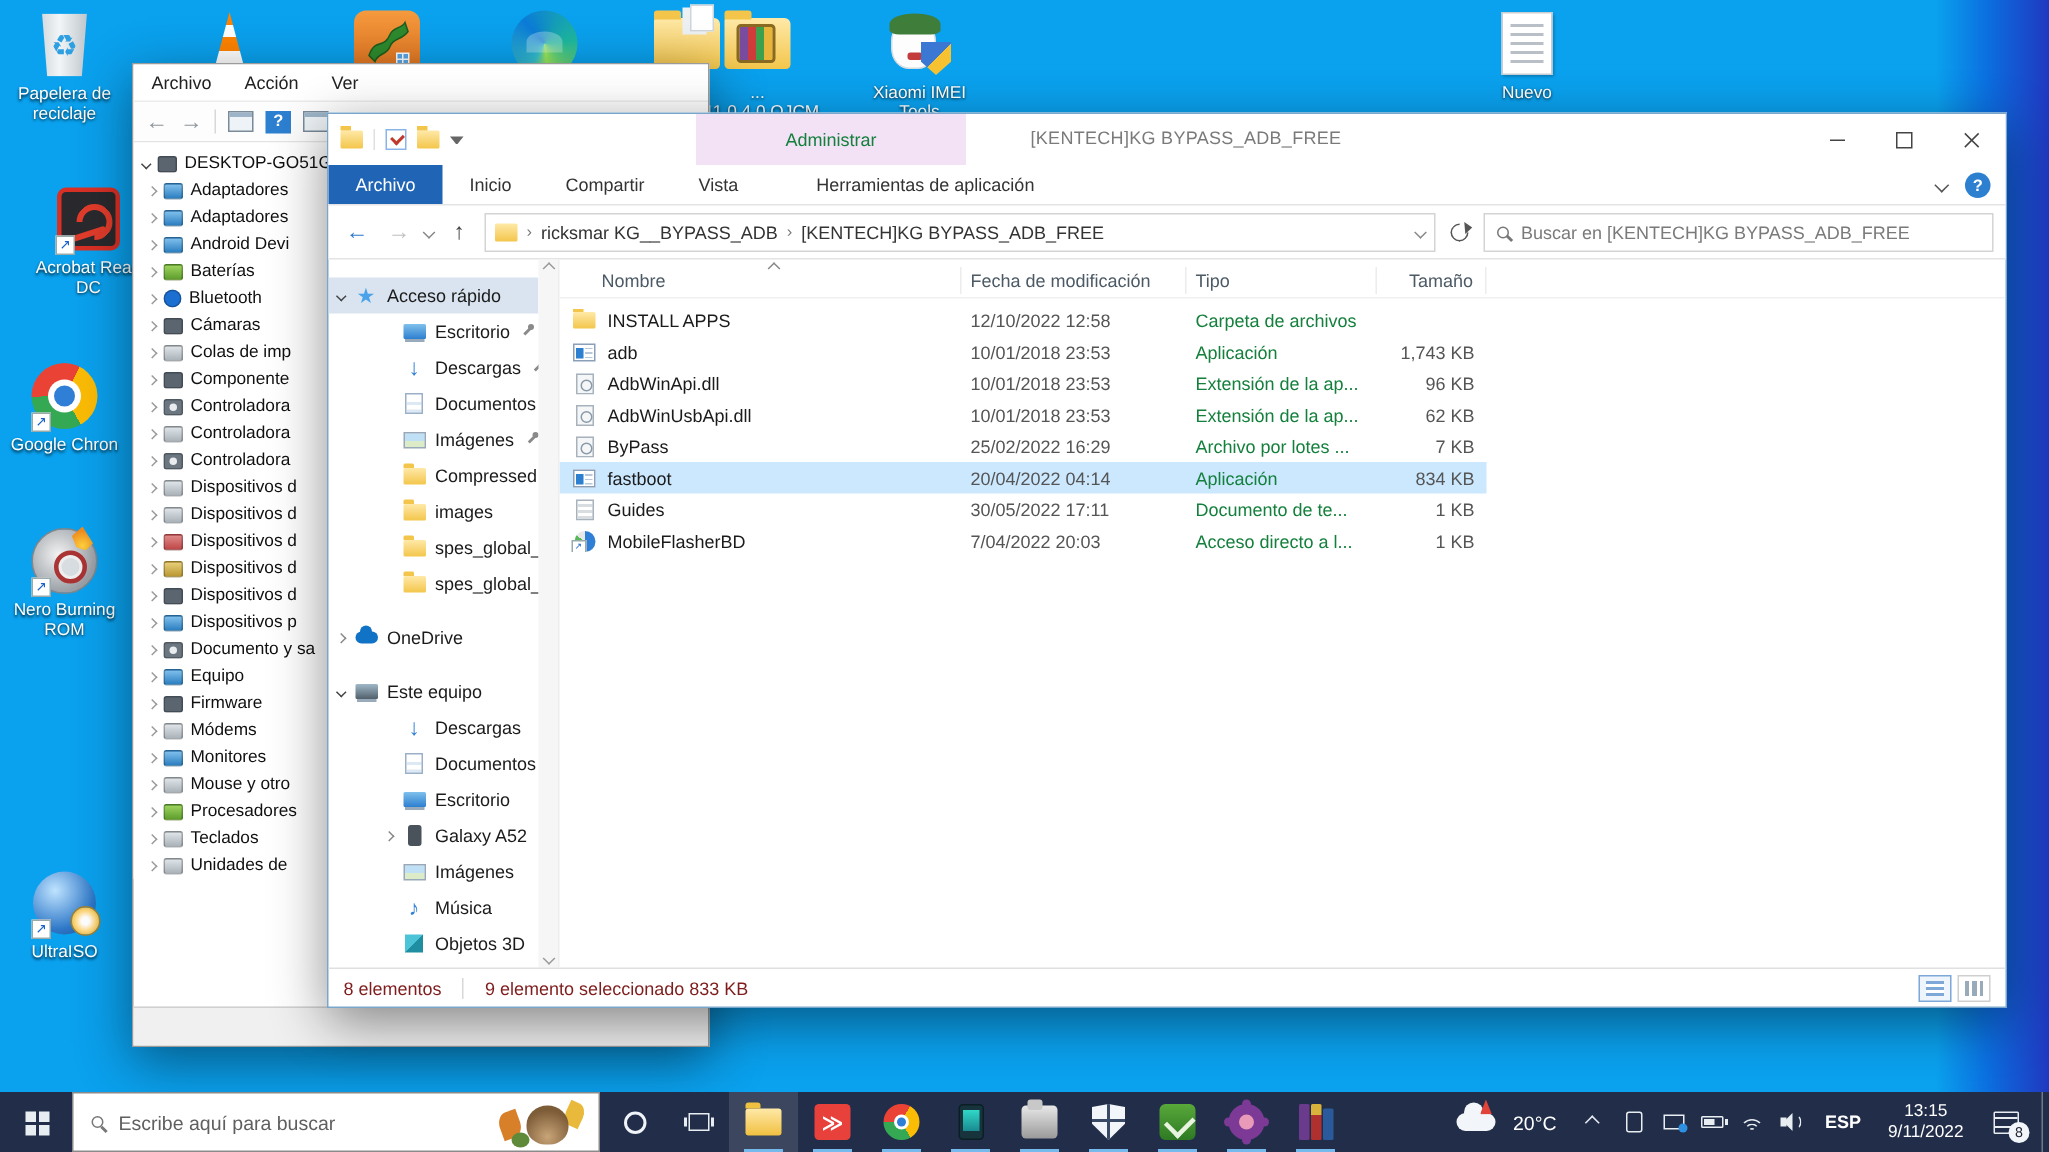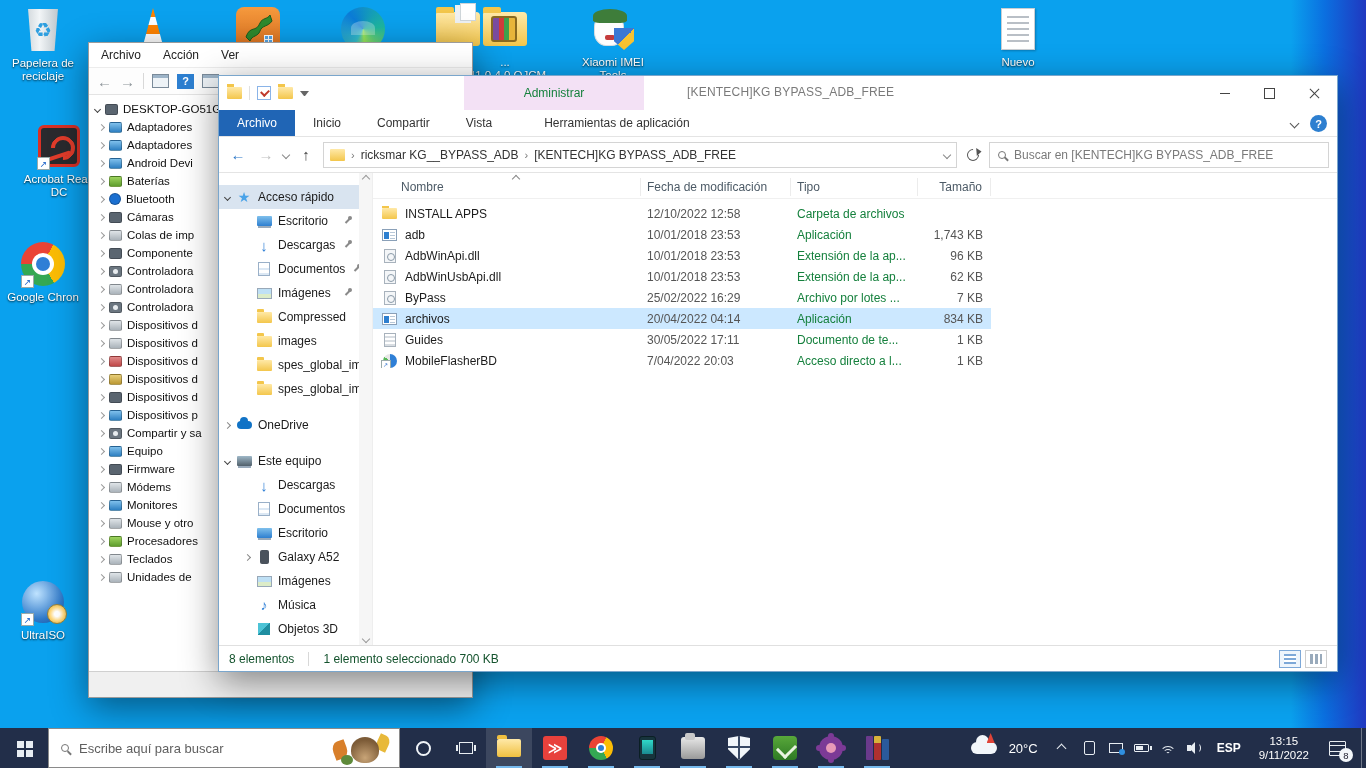--- a/index.html
+++ b/index.html
@@ -138,21 +138,21 @@
   .refresh::after{content:"";position:absolute;top:-4px;right:-1px;border-left:4px solid transparent;border-right:4px solid transparent;border-bottom:5px solid #555;transform:rotate(40deg)}
   .searchbox{width:340px;height:26px;border:1px solid #d4d4d4;display:flex;align-items:center;gap:8px;padding:0 8px;font-size:12px;color:#7a7a7a}
   .mag{width:8px;height:8px;border:1.5px solid #777;border-radius:50%;position:relative;flex:none}
   .mag::after{content:"";position:absolute;width:5px;height:1.5px;background:#777;transform:rotate(45deg);right:-4px;bottom:-2px}
   .ex-body{flex:1;display:flex;min-height:0}
   
   .side{width:140px;padding-top:12px;overflow:hidden}
   .side-row{display:flex;align-items:center;height:24px;gap:6px;padding-left:6px;font-size:12px;color:#1b1b1b;white-space:nowrap}
   .side-row.sel{background:#d9e4f0}
   .side-row.gap{margin-top:12px}
-  .side-row.lvl1{padding-left:26px}
+  .side-row.lvl1{padding-left:38px}
   .side-row .sexp{width:5px;height:5px;border-right:1.2px solid #888;border-bottom:1.2px solid #888;transform:rotate(-45deg);flex:none}
   .side-row .sexp.down{transform:rotate(45deg);border-color:#444}
   .side-row .sexp.none{visibility:hidden}
   .si{width:16px;height:16px;flex:none;position:relative;display:flex;align-items:center;justify-content:center}
   .si-star{color:#4aa3e8;font-size:14px}
   .si-star::before{content:"★"}
   .si-desktop i,.si-thispc i{display:block;width:15px;height:10px;background:linear-gradient(#7fc0ec,#2d7fd0);border-radius:1px;box-shadow:0 3px 0 -1px #9ab}
   .si-thispc i{background:linear-gradient(#9fb8c8,#51606b)}
   .si-downloads{color:#2f7fd6;font-size:15px;font-weight:bold}
   .si-downloads::before{content:"↓"}
@@ -192,21 +192,21 @@
   .fi{width:17px;height:15px;flex:none;position:relative;display:flex;align-items:center;justify-content:center}
   .fi-exe i{display:block;width:15px;height:12px;background:#fff;border:1px solid #8aa0b8;position:relative}
   .fi-exe i::before{content:"";position:absolute;left:1px;top:2px;width:5px;height:7px;background:#2d7fd0}
   .fi-exe i::after{content:"";position:absolute;right:1px;top:2px;width:5px;height:7px;background:repeating-linear-gradient(180deg,#b8c8d8 0 1px,#fff 1px 3px)}
   .fi-dll i,.fi-bat i{display:block;width:12px;height:14px;background:#f4f6f8;border:1px solid #a8b2bc;position:relative}
   .fi-dll i::before,.fi-bat i::before{content:"";position:absolute;left:2px;top:3px;width:6px;height:6px;border-radius:50%;border:1.5px solid #8a9aa8}
   .fi-txt i{display:block;width:12px;height:14px;background:#fff;border:1px solid #a8b2bc;box-shadow:inset 0 -2px 0 #d8dde2,inset 0 -4px 0 #fff,inset 0 -6px 0 #d8dde2,inset 0 -8px 0 #fff,inset 0 -10px 0 #d8dde2}
   .fi-shortcut i{display:block;width:14px;height:14px;border-radius:50%;background:conic-gradient(#2f7fd6 0 60%,#58b858 0 85%,#e8e8e8 0 100%);position:relative}
   .fi-shortcut i::after{content:"↗";position:absolute;left:-2px;bottom:-2px;width:8px;height:8px;background:#fff;border:1px solid #9aa;font-size:6px;color:#1b62c8;display:flex;align-items:center;justify-content:center}
   
-  .ex-status{height:26px;border-top:1px solid #e0e0e0;display:flex;align-items:center;font-size:12px;color:#14532d;padding:0 10px;gap:14px}
+  .ex-status{height:26px;border-top:1px solid #e0e0e0;display:flex;align-items:center;font-size:12px;color:#7f1d1d;padding:0 10px;gap:14px}
   .st-sep{width:1px;height:14px;background:#d8d8d8}
   .view-btns{margin-left:auto;display:flex;gap:4px}
   .vb{width:22px;height:18px;border:1px solid #cfcfcf;display:flex;align-items:center;justify-content:center}
   .vb.on{border-color:#7da8d8;background:#eef5fc}
   .vb .rows{width:12px;height:10px;background:repeating-linear-gradient(180deg,#7da8d8 0 2px,#fff 2px 4px)}
   .vb .grid{width:12px;height:10px;background:repeating-linear-gradient(90deg,#9ab 0 3px,#fff 3px 5px)}
 
   
   .taskbar{position:absolute;left:0;bottom:0;width:100%;height:40px;background:#222e49;z-index:10;display:flex;align-items:center}
   .tb-start{width:48px;height:40px;display:flex;align-items:center;justify-content:center}
@@ -362,20 +362,27 @@
       </div>
     <div class="lbl">Acrobat Read DC</div>
   </div>
   <div class="dicon" style="left:0px;top:240px">
     <div class="art">
         <div class="ic-chrome"></div>
         <div class="sc-arrow"></div>
       </div>
     <div class="lbl">Google Chron</div>
   </div>
+  <div class="dicon" style="left:0px;top:350px">
+    <div class="art">
+        <div class="ic-neroburn"></div>
+        <div class="sc-arrow"></div>
+      </div>
+    <div class="lbl">Nero Burning ROM</div>
+  </div>
   <div class="dicon" style="left:0px;top:578px">
     <div class="art">
         <div class="ic-uiso"></div>
         <div class="sc-arrow"></div>
       </div>
     <div class="lbl">UltraISO</div>
   </div>
 
   <div class="win" id="dm">
     <div class="dm-menu">
@@ -497,21 +504,21 @@
 
         <div class="tree-row">
           <span class="exp"></span>
           <span class="ti ti-portable"></span>
           <span>Dispositivos p</span>
         </div>
 
         <div class="tree-row">
           <span class="exp"></span>
           <span class="ti ti-audio"></span>
-          <span>Compartir y sa</span>
+          <span>Documento y sa</span>
         </div>
 
         <div class="tree-row">
           <span class="exp"></span>
           <span class="ti ti-pc"></span>
           <span>Equipo</span>
         </div>
 
         <div class="tree-row">
           <span class="exp"></span>
@@ -848,21 +855,21 @@
               <div class="fcell fc-date">25/02/2022 16:29</div>
               <div class="fcell fc-type">Archivo por lotes ...</div>
               <div class="fcell fc-size">7 KB</div>
             </div>
 
             <div class="file-row selected">
               <div class="fcell fc-name">
                 <span class="fi fi-exe">
                   <i></i>
                 </span>
-                <span>archivos</span>
+                <span>fastboot</span>
               </div>
               <div class="fcell fc-date">20/04/2022 04:14</div>
               <div class="fcell fc-type">Aplicación</div>
               <div class="fcell fc-size">834 KB</div>
             </div>
 
             <div class="file-row">
               <div class="fcell fc-name">
                 <span class="fi fi-txt">
                   <i></i>
@@ -884,21 +891,21 @@
               <div class="fcell fc-date">7/04/2022 20:03</div>
               <div class="fcell fc-type">Acceso directo a l...</div>
               <div class="fcell fc-size">1 KB</div>
             </div>
           </div>
       </div>
     </div>
     <div class="ex-status">
       <span>8 elementos</span>
       <span class="st-sep"></span>
-      <span>1 elemento seleccionado 700 KB</span>
+      <span>9 elemento seleccionado 833 KB</span>
       <div class="view-btns">
         <div class="vb on">
             <span class="rows"></span>
           </div>
         <div class="vb">
             <span class="grid"></span>
           </div>
       </div>
     </div>
   </div>

